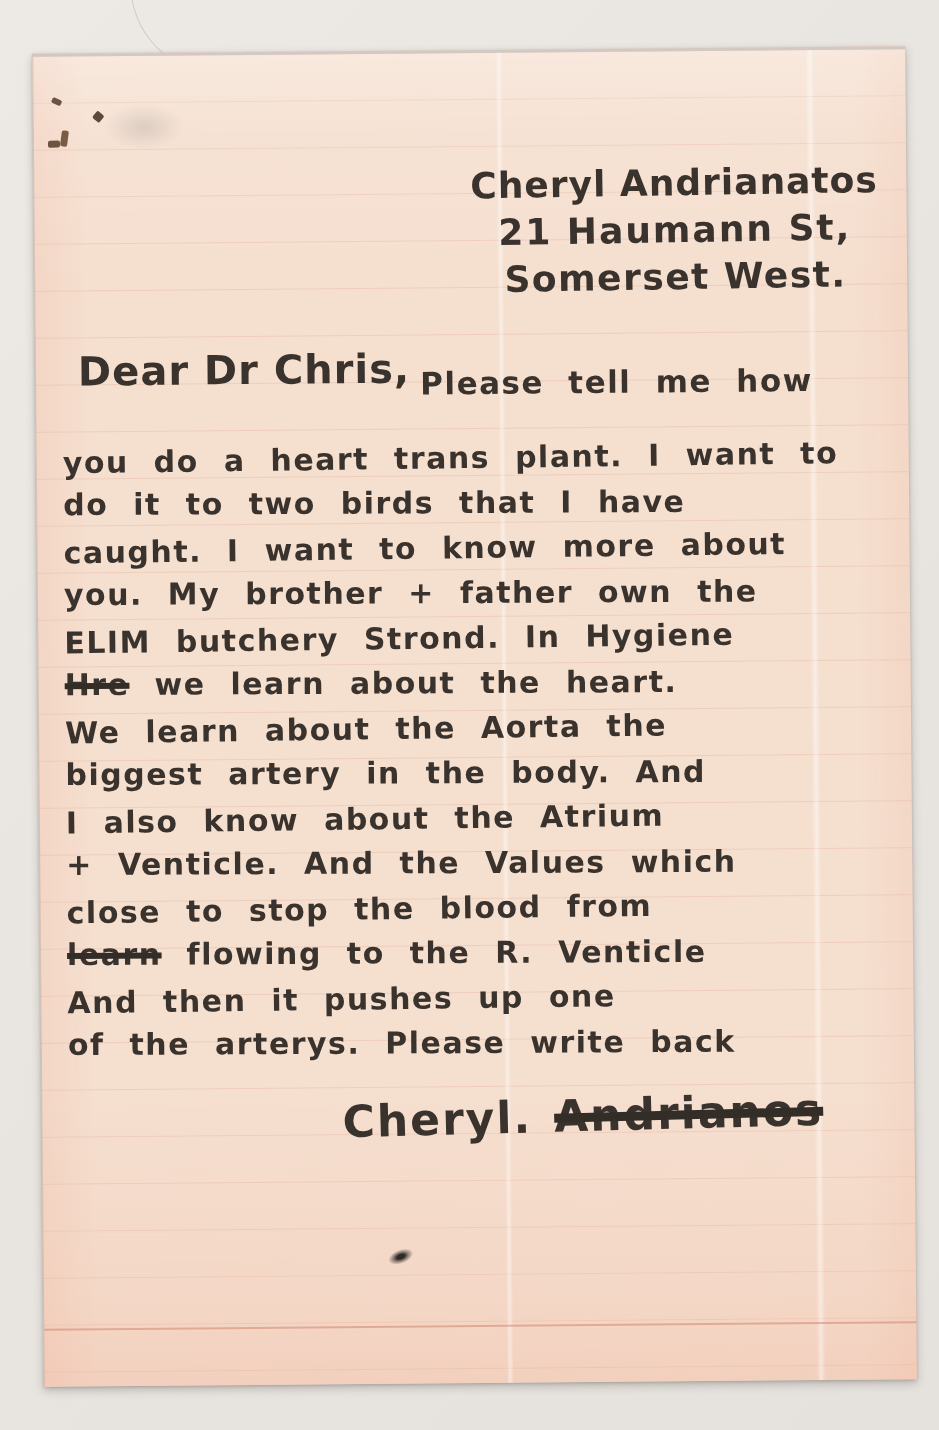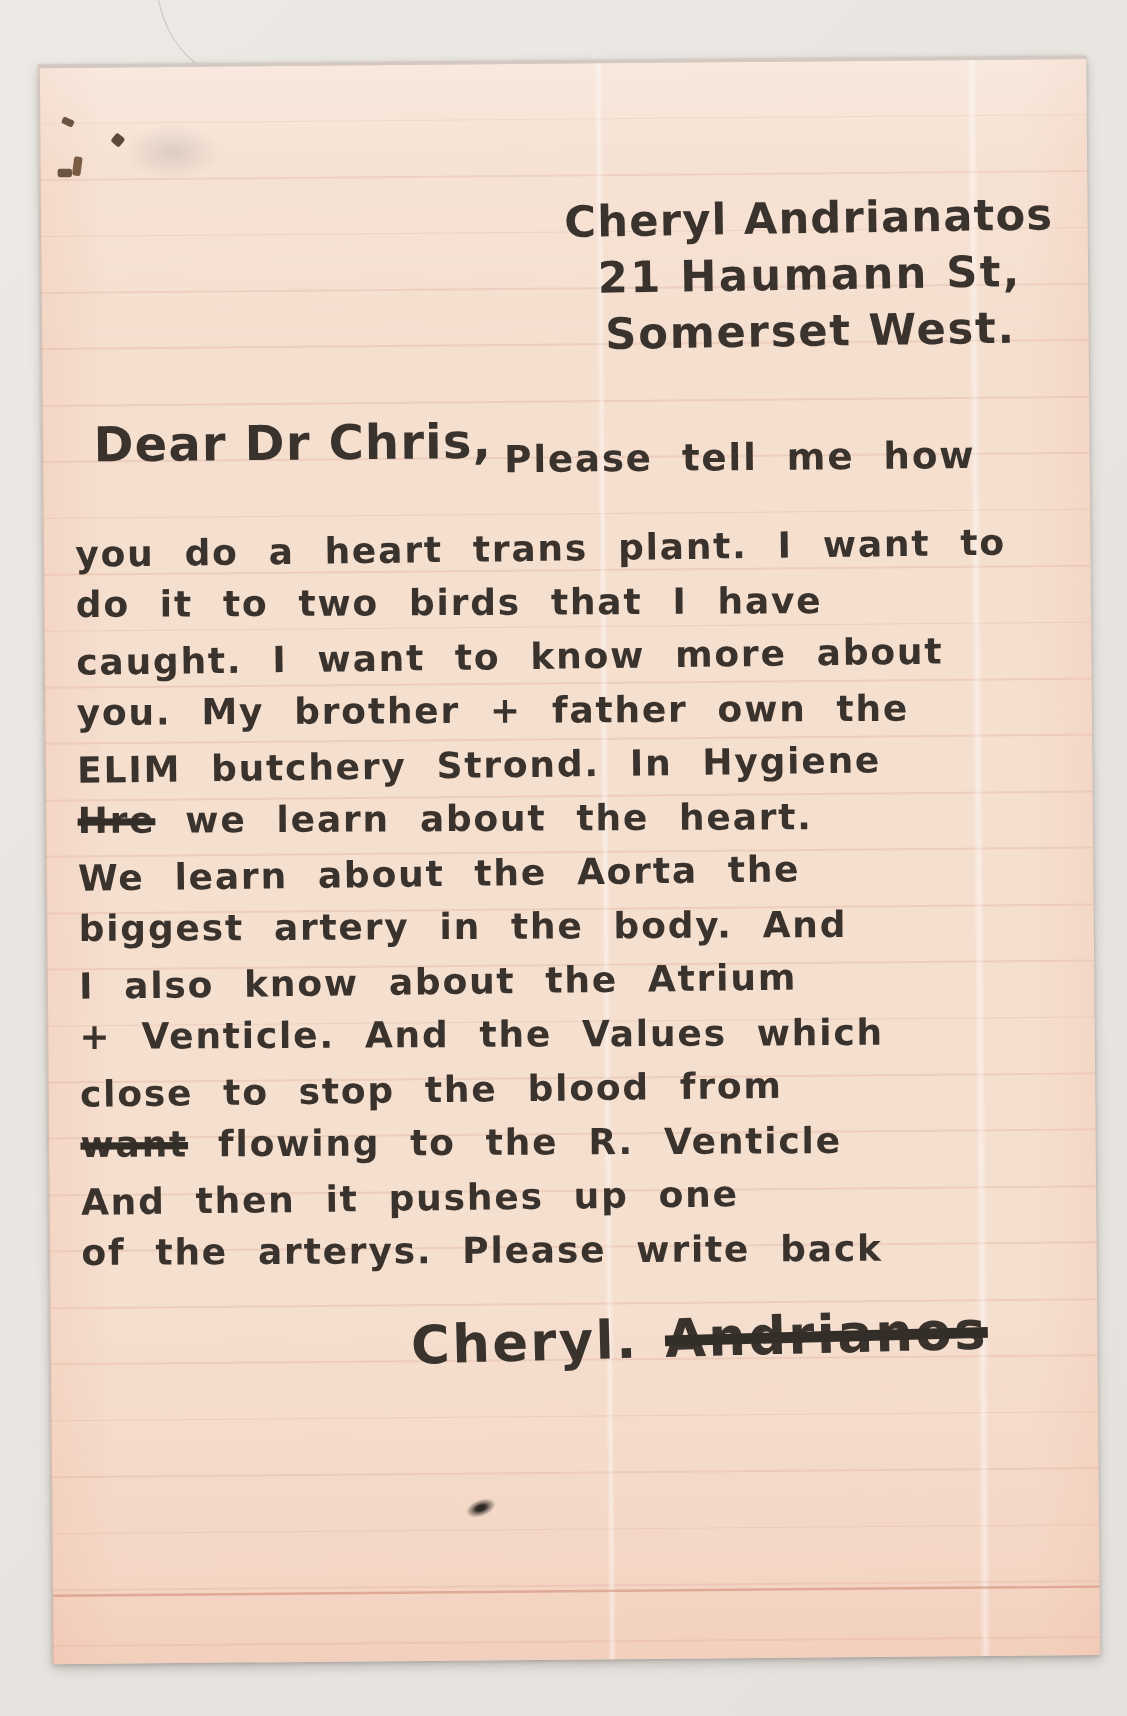--- a/index.html
+++ b/index.html
@@ -106,21 +106,21 @@
         <div class="line"><span>do it to two birds that I have</span></div>
         <div class="line"><span>caught. I want to know more about</span></div>
         <div class="line"><span>you. My brother + father own the</span></div>
         <div class="line"><span>ELIM butchery Strond. In Hygiene</span></div>
         <div class="line"><span class="strike">Hre</span><span> we learn about the heart.</span></div>
         <div class="line"><span>We learn about the Aorta the</span></div>
         <div class="line"><span>biggest artery in the body. And</span></div>
         <div class="line"><span>I also know about the Atrium</span></div>
         <div class="line"><span>+ Venticle. And the Values which</span></div>
         <div class="line"><span>close to stop the blood from</span></div>
-        <div class="line"><span class="strike">want</span><span> flowing to the R. Venticle</span></div>
+        <div class="line"><span class="strike">learn</span><span> flowing to the R. Venticle</span></div>
         <div class="line"><span>And then it pushes up one</span></div>
         <div class="line"><span>of the arterys. Please write back</span></div>
       </div>
 
     <div class="signature">
       <span>Cheryl.</span><span class="strike sig-strike">Andrianos</span>
     </div>
 
     <div class="ink-blot"></div>
     <div class="margin-line"></div>

